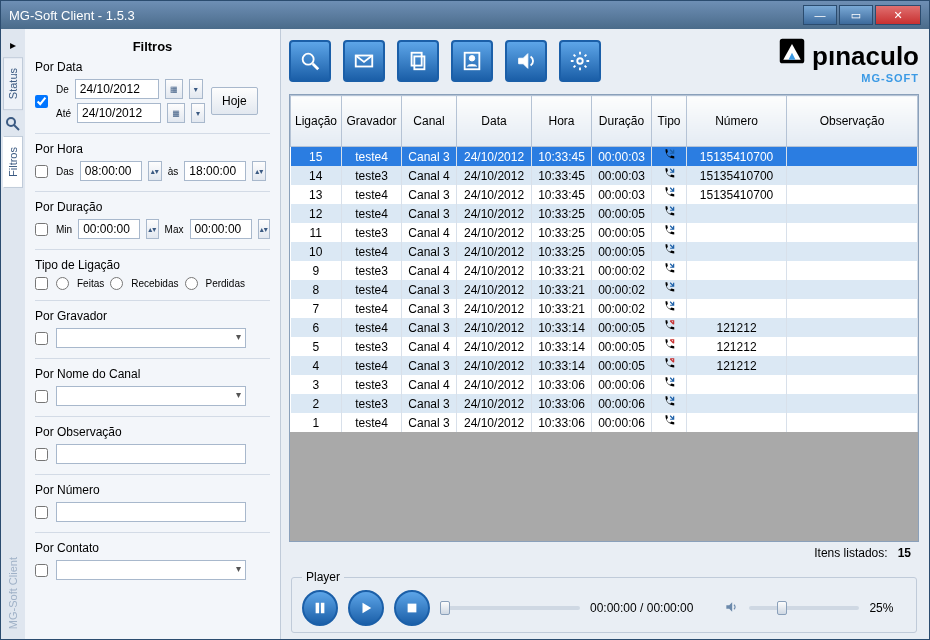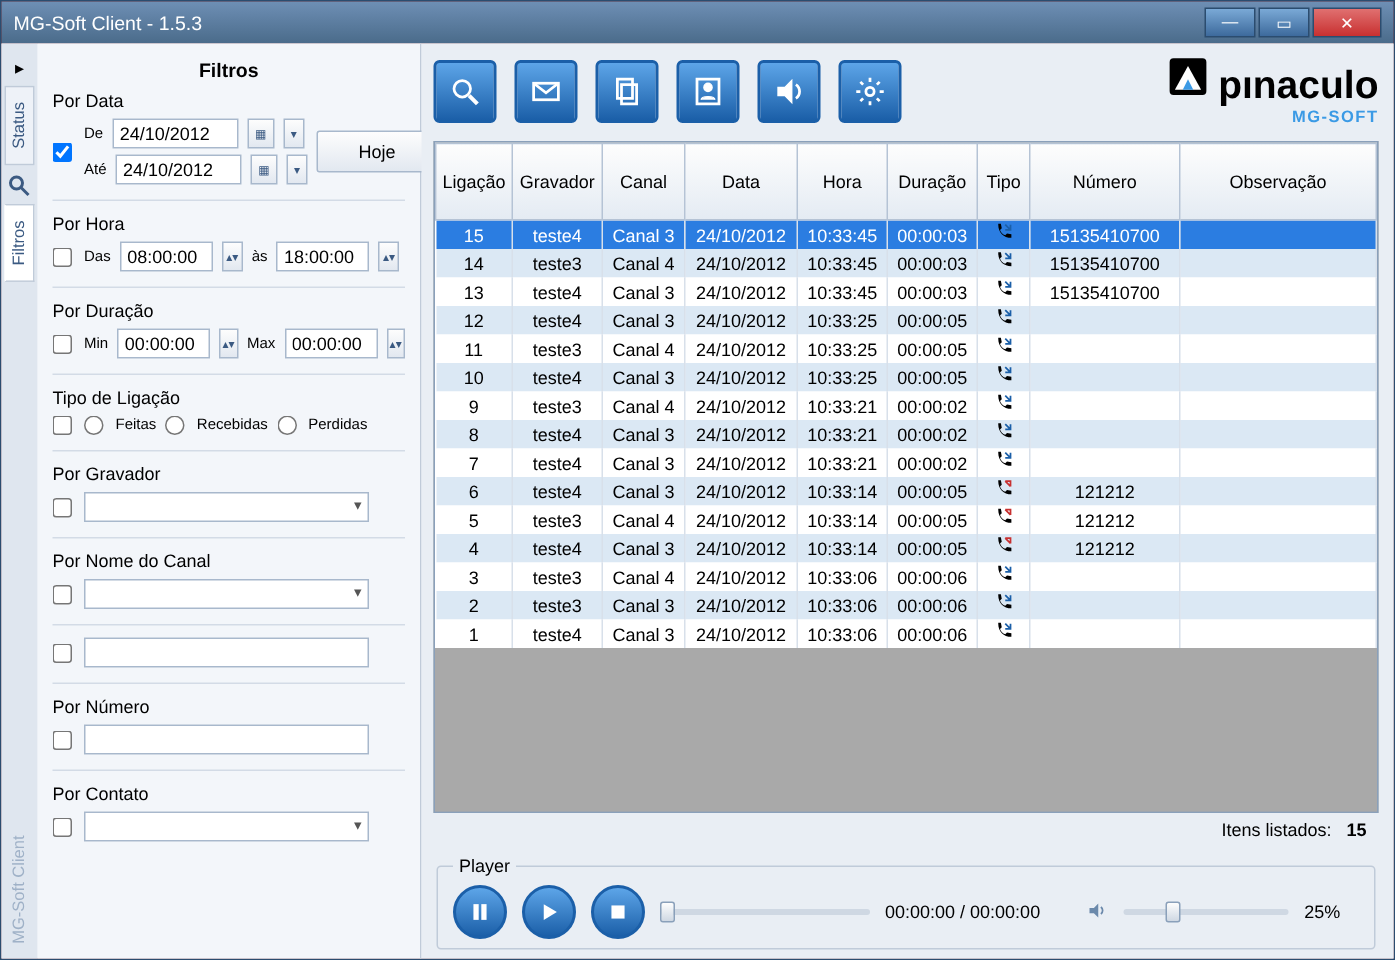--- a/index.html
+++ b/index.html
@@ -25,21 +25,21 @@
   .row { display: flex; align-items: center; gap: 6px; }
   .row label { font-size: 10px; text-align: center; }
   input[type=checkbox], input[type=radio] { margin: 0 2px 0 0; }
   .dateinput, .timeinput, .textinput, .combo {
     border: 1px solid #a8b8cc; background: #fff; height: 20px; padding: 0 4px; font-size: 12px;
   }
   .dateinput { width: 84px; }
   .timeinput { width: 62px; }
   .spin, .cal { width: 14px; height: 20px; border: 1px solid #a8b8cc; background: linear-gradient(#fdfdfd,#e2e8f0); display: inline-flex; align-items: center; justify-content: center; font-size: 8px; color: #3b5a82; cursor: pointer; }
   .cal { width: 18px; }
-  .btn { height: 28px; padding: 0 27px; border: 1px solid #a8b8cc; background: linear-gradient(#fdfdfd,#e2e8f0); cursor: pointer; border-radius: 2px; text-align: right; }
+  .btn { height: 28px; padding: 0 10px; border: 1px solid #a8b8cc; background: linear-gradient(#fdfdfd,#e2e8f0); cursor: pointer; border-radius: 2px; text-align: right; }
   .combo { width: 190px; display: inline-block; position: relative; }
   .combo::after { content: "▾"; position: absolute; right: 4px; top: 2px; font-size: 10px; color: #555; }
   .main { flex: 1; display: flex; flex-direction: column; padding: 8px 10px 6px 8px; background: #e9eef4; }
   .toolbar-row { display: flex; align-items: center; gap: 12px; }
   .tbtn { width: 42px; height: 42px; border: 2px solid #1b5fa8; background: linear-gradient(#5da5e8,#1b5fa8); border-radius: 4px; display: flex; align-items: center; justify-content: center; color: #fff; cursor: pointer; }
   .tbtn svg { width: 22px; height: 22px; fill: #fff; stroke: #fff; }
   .logo { margin-left: auto; display: flex; align-items: baseline; gap: 6px; }
   .logo-mark { width: 28px; height: 28px; }
   .logo-text { font-size: 26px; font-weight: 600; color: #000; }
   .logo-sub { font-size: 11px; color: #3b9ae5; font-weight: bold; letter-spacing: 1px; text-align: left; }
@@ -163,20 +163,21 @@
 
       <div class="fsec">
         <div class="fsec-title">Por Nome do Canal</div>
         <div class="row">
             <input type="checkbox" style="">
             <div class="combo"></div>
           </div>
       </div>
 
       <div class="fsec">
+        <div class="fsec-title">Por Observação</div>
         <div class="row">
             <input type="checkbox" style="">
             <input class="textinput" style="width: 190px;">
           </div>
       </div>
 
       <div class="fsec">
         <div class="fsec-title">Por Número</div>
         <div class="row">
             <input type="checkbox" style="">

